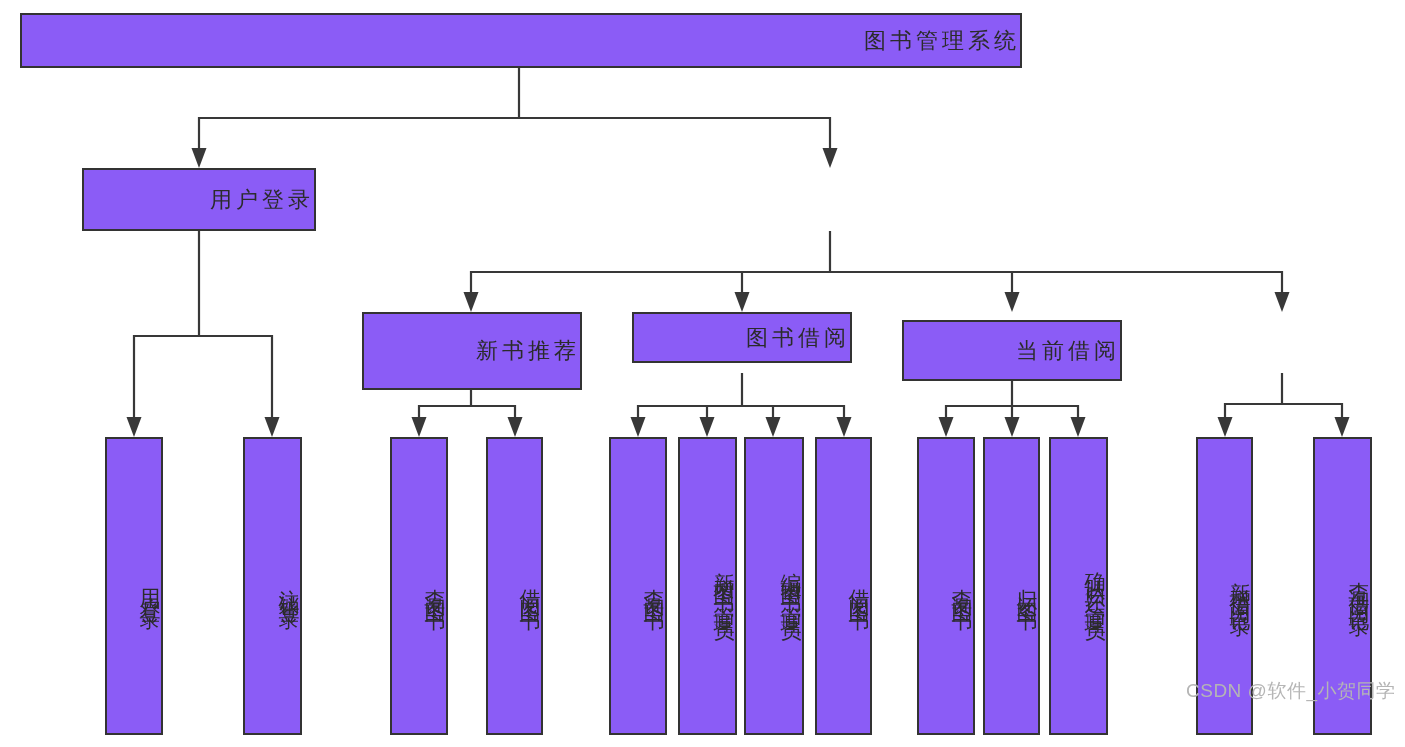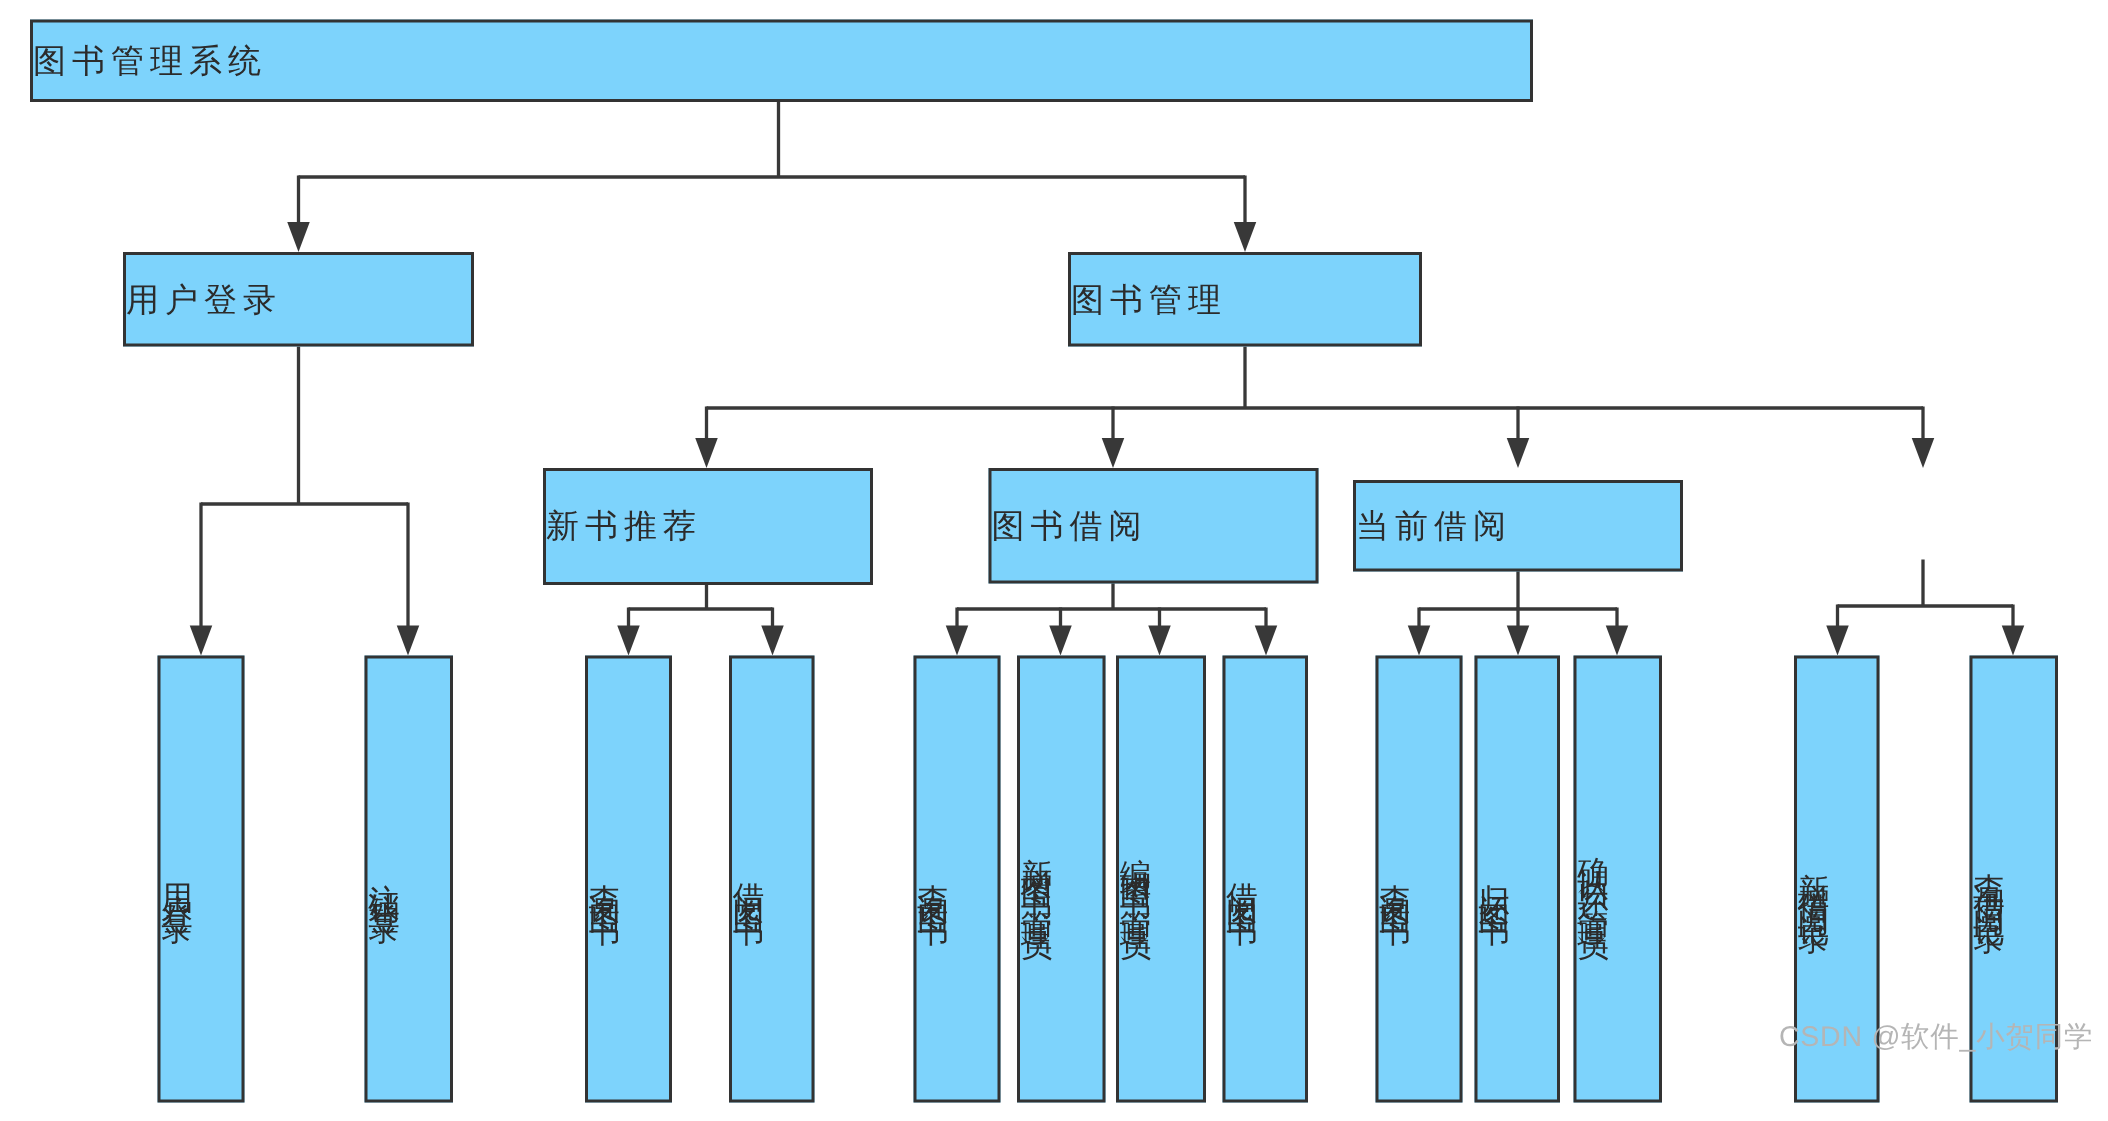--- a/index.html
+++ b/index.html
@@ -2,22 +2,22 @@
 <html><head>
 <meta charset="utf-8">
 <style>
   html,body{margin:0;padding:0;background:#ffffff;}
   .stage{
     position:relative;width:1405px;height:747px;background:#ffffff;overflow:hidden;
     font-family:"Liberation Sans","DejaVu Sans",sans-serif;
   }
   svg.connectors{position:absolute;left:0;top:0;width:1405px;height:747px;}
   .node{
-    position:absolute;box-sizing:border-box;background:#7dd3fc;
-    border:2.5px solid #333333;display:flex;align-items:center;justify-content:flex-start;
+    position:absolute;box-sizing:border-box;background:#8b5cf6;
+    border:2.5px solid #333333;display:flex;align-items:center;justify-content:flex-end;
     color:#2b2b2b;
   }
   .node .lbl{font-size:22px;letter-spacing:4px;white-space:nowrap;}
   .leaf .lbl{
     writing-mode:vertical-lr;text-orientation:mixed;
     font-size:21px;letter-spacing:7px;line-height:1;white-space:nowrap;
   }
   .watermark{
     position:absolute;left:1186px;top:678px;width:220px;
     color:#b5b5b5;font-size:19px;letter-spacing:0.5px;white-space:nowrap;z-index:5;
@@ -74,28 +74,25 @@
       <polygon points="1334.5,417 1349.5,417 1342,437" fill="#383838"></polygon>
     </svg>
 
   <div class="node" style="left:20px;top:13px;width:1002px;height:55px">
     <span class="lbl">图书管理系统</span>
   </div>
 
   <div class="node" style="left:82px;top:168px;width:234px;height:63px">
     <span class="lbl">用户登录</span>
   </div>
-  <div class="node" style="left:712px;top:168px;width:236px;height:63px">
-    <span class="lbl">图书管理</span>
-  </div>
 
   <div class="node" style="left:362px;top:312px;width:220px;height:78px">
     <span class="lbl">新书推荐</span>
   </div>
-  <div class="node" style="left:659px;top:312px;width:220px;height:77px">
+  <div class="node" style="left:632px;top:312px;width:220px;height:51px">
     <span class="lbl">图书借阅</span>
   </div>
   <div class="node" style="left:902px;top:320px;width:220px;height:61px">
     <span class="lbl">当前借阅</span>
   </div>
 
   <div class="node leaf" style="left:105px;top:437px;width:58px;height:298px">
     <span class="lbl">用户登录</span>
   </div>
   <div class="node leaf" style="left:243px;top:437px;width:59px;height:298px">

